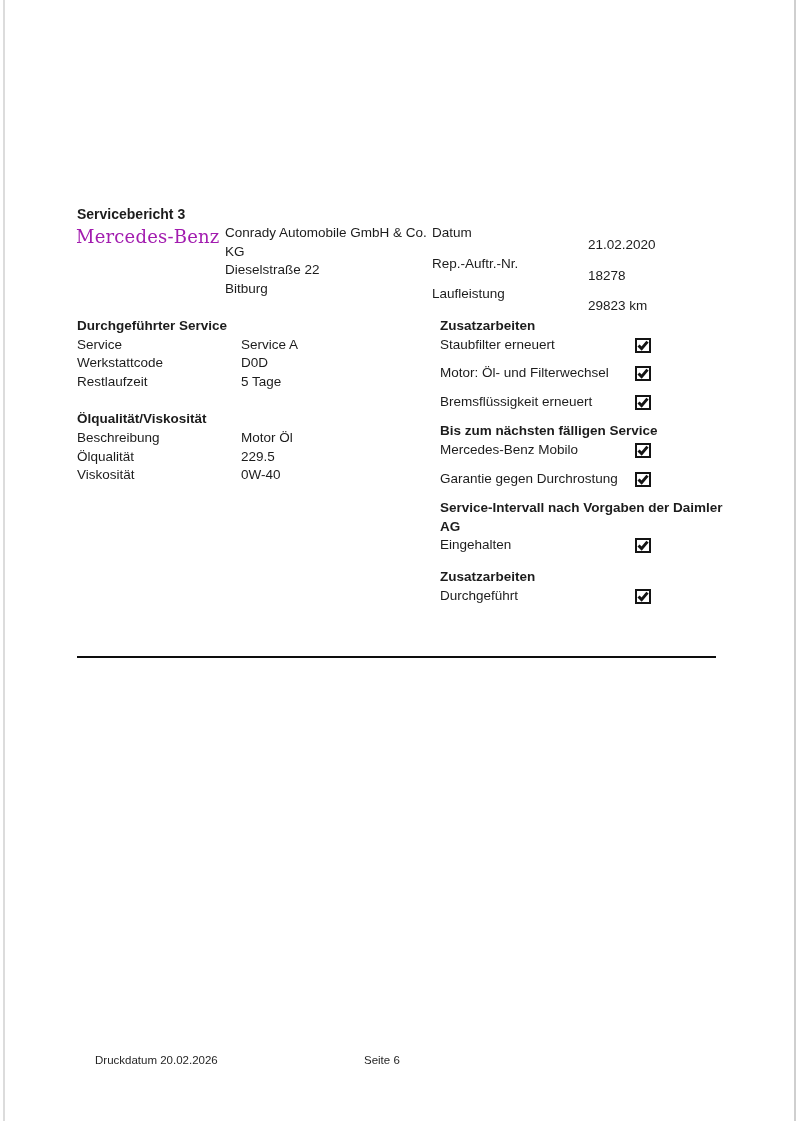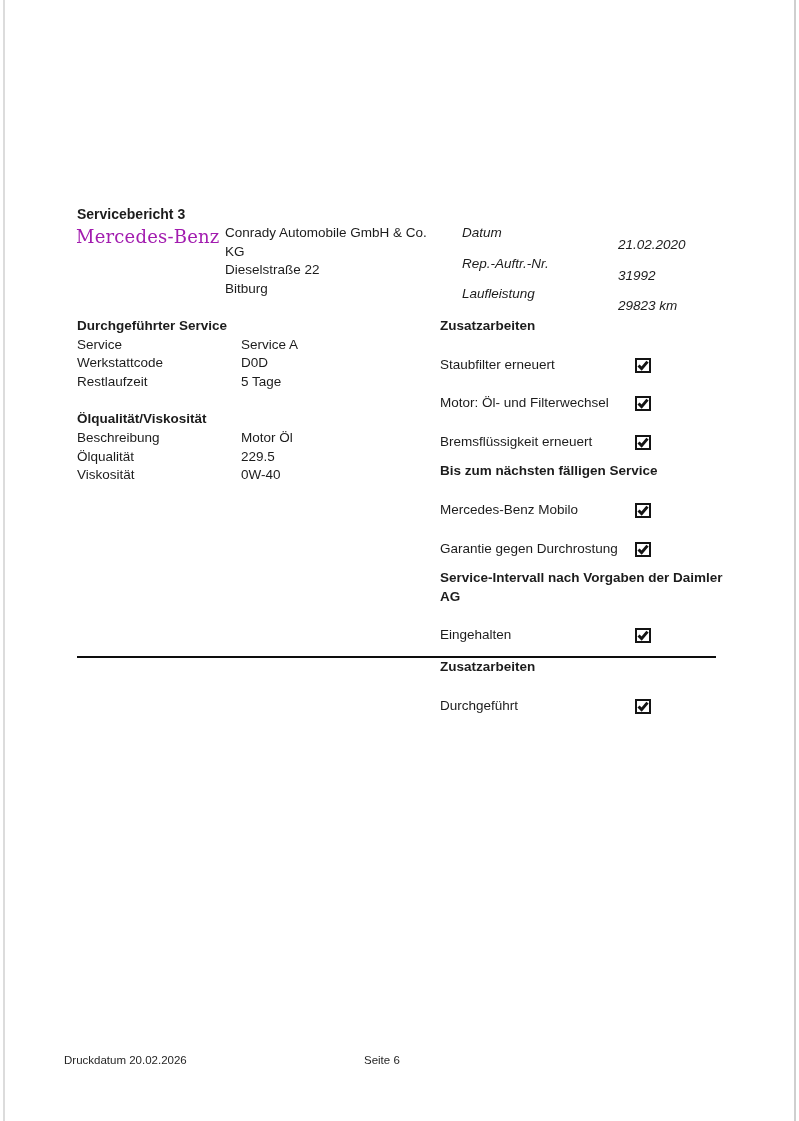--- a/index.html
+++ b/index.html
@@ -18,53 +18,53 @@
     font-size:14px; font-weight:bold; white-space:nowrap;
   }
   .brand {
     position:absolute; left:76px; top:226px;
     font-family:"DejaVu Serif","Liberation Serif",serif;
     font-size:18px; color:#a21caf; letter-spacing:0.2px; white-space:nowrap;
   }
   .dealer { position:absolute; left:225px; top:224px; line-height:18.6px; }
   .dealer div { white-space:nowrap; }
 
-  .meta { position:absolute; left:462px; top:224px; line-height:18.6px;font-style:italic; }
+  .meta { position:absolute; left:432px; top:224px; line-height:18.6px; }
   .meta-row { display:flex; }
   .meta-label { width:156px; flex:0 0 156px; }
   .meta-value { white-space:nowrap;margin-top:12px; }
 
   .col-left  { position:absolute; left:77px;  top:317px; width:350px; line-height:18.6px; }
   .col-right { position:absolute; left:440px; top:317px; width:290px; line-height:18.6px; }
 
   .sec-heading { font-weight:bold; white-space:nowrap; }
   .kv-row { display:flex;gap:16px; }
   .kv-label { width:148px; flex:0 0 148px; }
   .kv-value { white-space:nowrap; }
 
   .sec-oil   { margin-top:19px; }
   .sec-next  { margin-top:11px; }
   .sec-interval { margin-top:11px; }
   .sec-zusatz2  { margin-top:13px; }
 
-  .cb-row { position:relative; height:18.6px; margin-bottom:10px;margin-top:20px; }
+  .cb-row { position:relative; height:18.6px; margin-bottom:10px; }
   .cb-label { white-space:nowrap; }
   .cbx {
     position:absolute; left:195px; top:2px;
     width:12px; height:11px; border:2px solid #141414;
     background:#ffffff; display:flex; align-items:center; justify-content:center;
   }
   .cbx svg { width:12px; height:11px; display:block; }
 
   .rule { position:absolute; left:77px; top:656px; width:639px; height:2px; background:#0d0d0d; }
 
   .footer-print, .footer-page {
     position:absolute; top:1054px; font-size:11.5px; color:#262626; white-space:nowrap;
   }
-  .footer-print { left:64px;text-align:center; }
+  .footer-print { left:95px;text-align:center; }
   .footer-page  { left:364px; }
 </style>
 </head>
 <body>
 
 <div class="edge edge-left"></div>
 <div class="edge edge-right"></div>
 
 <div class="title">Servicebericht 3</div>
 <div class="brand">Mercedes-Benz</div>
@@ -76,21 +76,21 @@
   <div>Bitburg</div>
 </div>
 
 <div class="meta">
   <div class="meta-row">
     <span class="meta-label">Datum</span>
     <span class="meta-value">21.02.2020</span>
   </div>
   <div class="meta-row">
     <span class="meta-label">Rep.-Auftr.-Nr.</span>
-    <span class="meta-value">31992</span>
+    <span class="meta-value">18278</span>
   </div>
   <div class="meta-row">
     <span class="meta-label">Laufleistung</span>
     <span class="meta-value">29823 km</span>
   </div>
 </div>
 
 <div class="col-left">
   <div class="sec-service">
     <div class="sec-heading">Durchgeführter Service</div>

